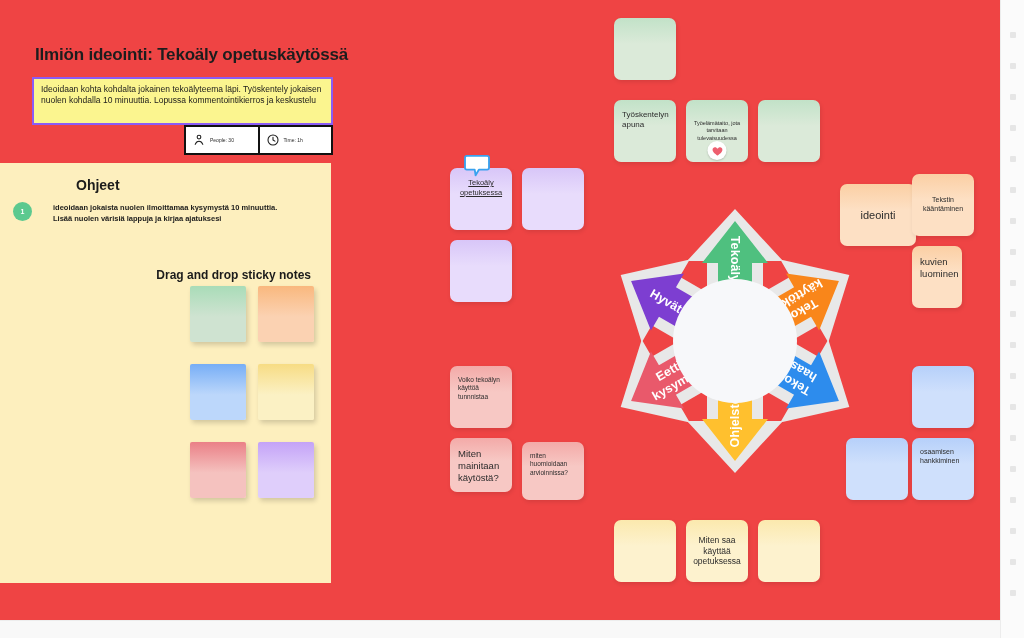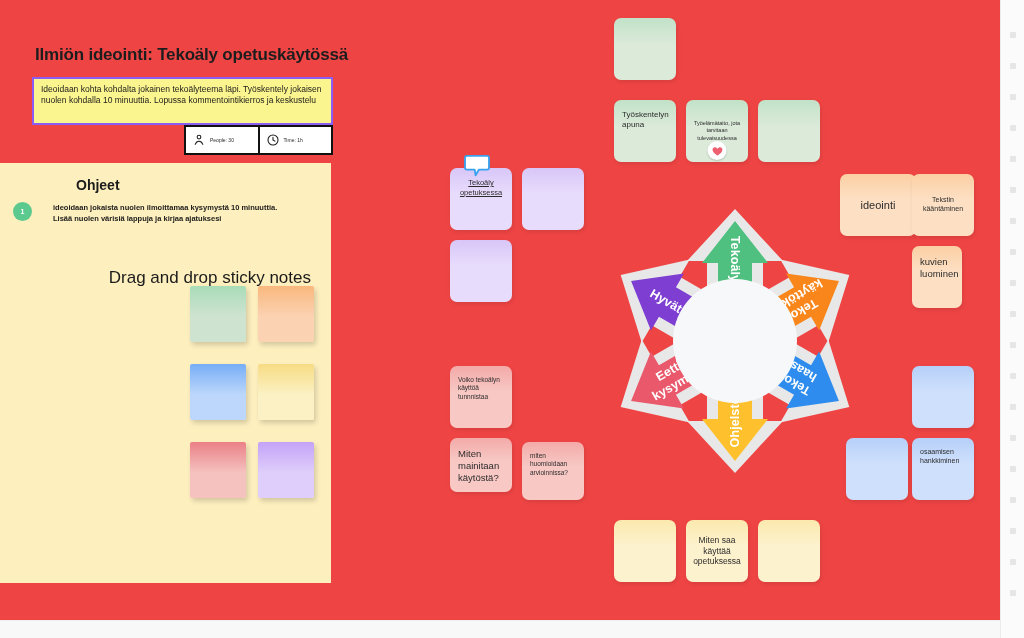--- a/index.html
+++ b/index.html
@@ -68,21 +68,21 @@
   .step-row { position: absolute; left: 13px; width: 280px; display: flex; gap: 21px; }
   .step-badge {
     flex: 0 0 19px; width: 19px; height: 19px; border-radius: 50%;
     background: #5cc98f; color: #ffffff; font-size: 7px; font-weight: bold;
     display: flex; align-items: center; justify-content: center;
   }
   .step-text { font-size: 7.5px; line-height: 1.45; font-weight: bold; color: #1b1b1b; padding-top: 1px; }
 
   #dnd-label {
     position: absolute; left: 0; top: 105px; width: 311px; text-align: right;
-    font-size: 17px; font-weight: normal; color: #1b1b1b;
+    font-size: 12px; font-weight: bold; color: #1b1b1b;
   }
 
   #palette { position: absolute; left: 190px; top: 123px; width: 124px; }
   .pal-note {
     position: absolute; width: 56px; height: 56px; border-radius: 2px;
     box-shadow: 2px 3px 5px rgba(0,0,0,0.17);
   }
 
   
   .note {
@@ -188,21 +188,21 @@
       </div>
       <span class="badge-comment" style="position: absolute; left: 464px; top: 154px;"><svg viewBox="0 0 28 26" width="26" height="24">
           <path d="M3 2 H25 A2 2 0 0 1 27 4 V15 A2 2 0 0 1 25 17 H16 L12.5 23 L11.5 17 H3 A2 2 0 0 1 1 15 V4 A2 2 0 0 1 3 2 Z" fill="#ffffff" stroke="#39a2ef" stroke-width="2" stroke-linejoin="round"></path>
         </svg></span>
       <div class="note" style="left: 522px; top: 168px; width: 62px; height: 62px; font-size: 8px; line-height: 1.28; background: linear-gradient(rgb(216, 198, 248) 0%, rgb(232, 220, 252) 42%, rgb(232, 220, 252) 100%);">
         <span></span>
       </div>
       <div class="note" style="left: 450px; top: 240px; width: 62px; height: 62px; font-size: 8px; line-height: 1.28; background: linear-gradient(rgb(216, 198, 248) 0%, rgb(232, 220, 252) 42%, rgb(232, 220, 252) 100%);">
         <span></span>
       </div>
-      <div class="note" style="left: 840px; top: 174px; width: 76px; height: 62px; font-size: 11px; line-height: 1.28; background: linear-gradient(rgb(251, 207, 164) 0%, rgb(253, 224, 196) 42%, rgb(253, 224, 196) 100%); text-align: right;">
+      <div class="note" style="left: 840px; top: 184px; width: 76px; height: 62px; font-size: 11px; line-height: 1.28; background: linear-gradient(rgb(251, 207, 164) 0%, rgb(253, 224, 196) 42%, rgb(253, 224, 196) 100%); text-align: right;">
         <span>ideointi</span>
       </div>
       <div class="note" style="left: 912px; top: 174px; width: 62px; height: 62px; font-size: 7px; line-height: 1.28; background: linear-gradient(rgb(251, 207, 164) 0%, rgb(253, 224, 196) 42%, rgb(253, 224, 196) 100%);">
         <span>Tekstin kääntäminen</span>
       </div>
       <div class="note left-align" style="left: 912px; top: 246px; width: 50px; height: 62px; font-size: 9.5px; line-height: 1.28; background: linear-gradient(rgb(251, 207, 164) 0%, rgb(253, 224, 196) 42%, rgb(253, 224, 196) 100%);">
         <span>kuvien luominen</span>
       </div>
       <div class="note left-align" style="left: 450px; top: 366px; width: 62px; height: 62px; font-size: 6.5px; line-height: 1.28; background: linear-gradient(rgb(243, 170, 168) 0%, rgb(247, 200, 196) 42%, rgb(247, 200, 196) 100%);">
         <span>Voiko tekoälyn käyttöä tunnnistaa</span>

